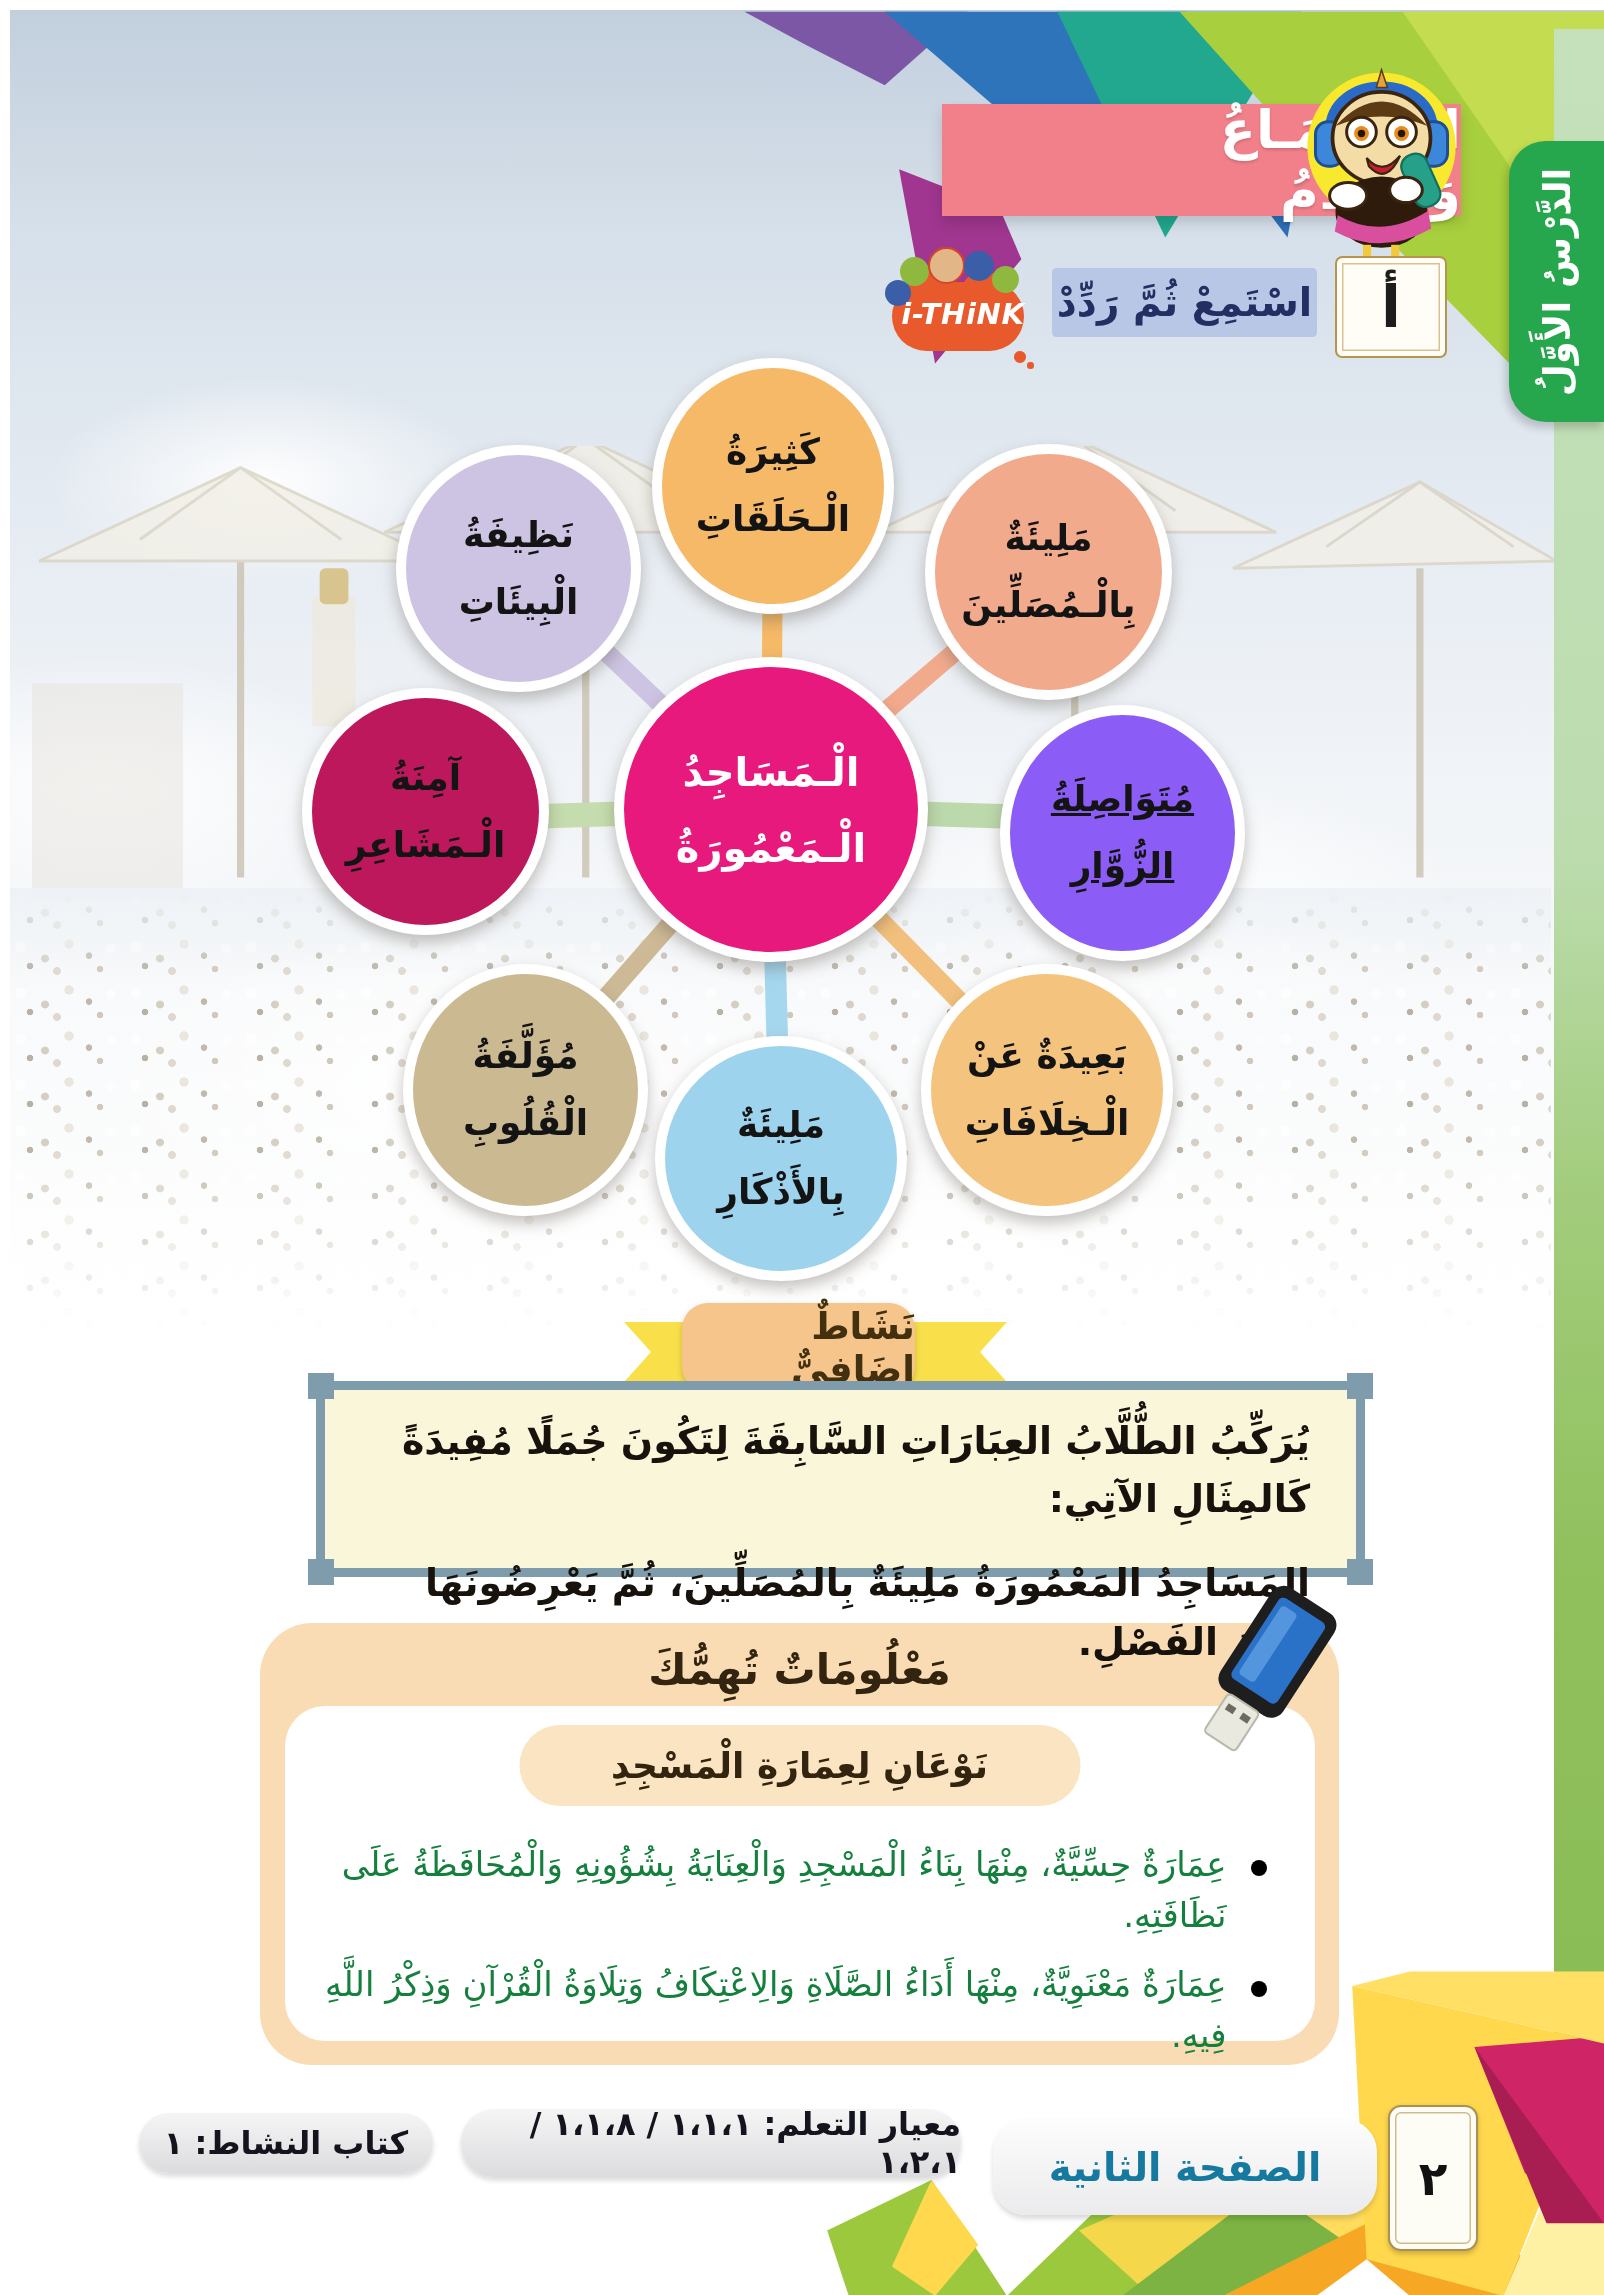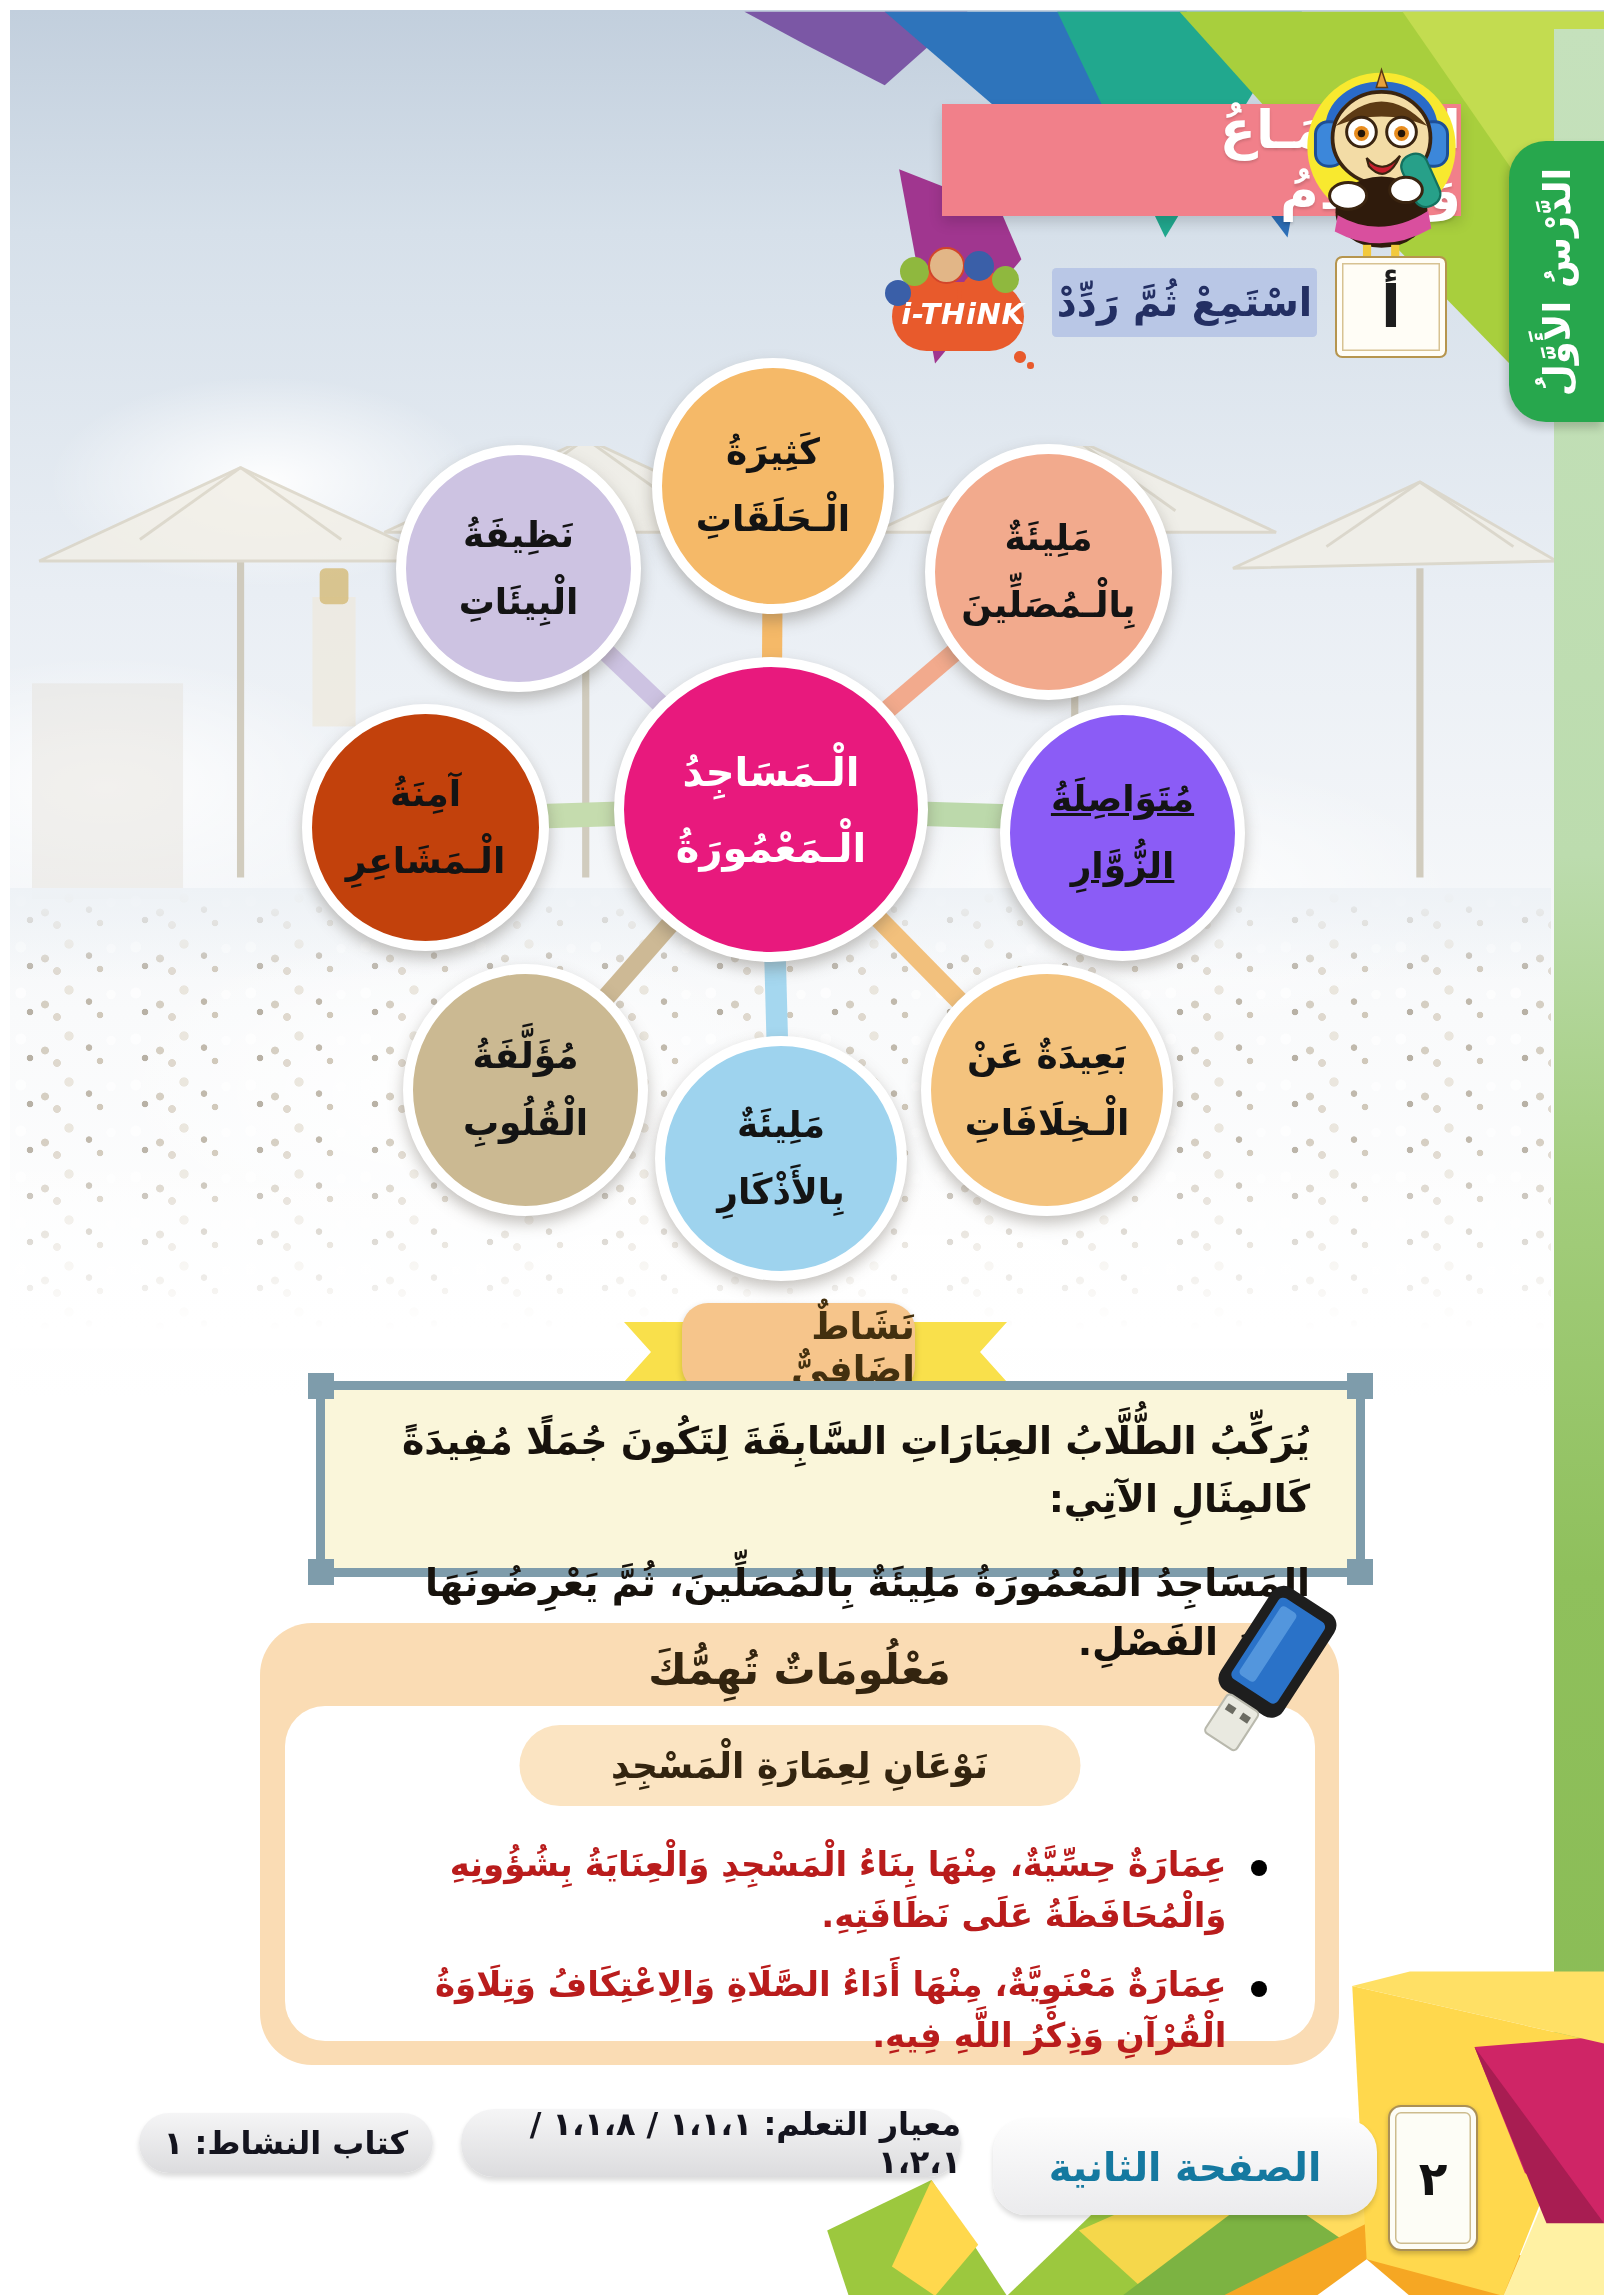--- a/index.html
+++ b/index.html
@@ -70,21 +70,21 @@
   
   .connectors{position:absolute;left:0;top:0;width:1604px;height:2295px;pointer-events:none;}
   .bubble{position:absolute;border-radius:50%;border:10px solid #fff;
       box-shadow:0 7.2px 14.4px rgba(90,80,70,.35);display:flex;align-items:center;justify-content:center;
       text-align:center;font-weight:bold;font-size:36px;line-height:1.85;color:#141414;
       padding:0 18.7px;box-sizing:border-box;}
   .b-center{left:614px;top:657px;width:314px;height:305px;background:#e8197d;color:#fff;font-size:40px;line-height:1.9;}
   .b-n0{left:652px;top:358px;width:242px;height:256px;background:#f5b968;}
   .b-n1{left:396px;top:445px;width:245px;height:247px;background:#cdc3e2;align-items:center;}
   .b-n2{left:925px;top:444px;width:247px;height:256px;background:#f2aa8d;}
-  .b-n3{left:302px;top:704px;width:247px;height:247px;background:#c2410c;}
+  .b-n3{left:302px;top:688px;width:247px;height:247px;background:#be185d;}
   .b-n4{left:1000px;top:705px;width:245px;height:256px;background:#8b5cf6;text-decoration:underline;}
   .b-n5{left:403px;top:964px;width:245px;height:252px;background:#cbb992;}
   .b-n6{left:655px;top:1036px;width:252px;height:245px;background:#9ed3ee;}
   .b-n7{left:921px;top:964px;width:252px;height:252px;background:#f4c37e;}
   
   .ribbon-band{position:absolute;left:624px;top:1322px;width:383px;height:60px;background:#f9e04b;
       clip-path:polygon(0 0,100% 0,calc(100% - 27px) 50%,100% 100%,0 100%,27px 50%);
       box-shadow:0 3.6px 5.8px rgba(0,0,0,.12);}
   .ribbon-panel{position:absolute;left:682px;top:1303px;width:233px;height:89px;background:#f6c58b;
       border-radius:26px;box-shadow:0 3.6px 7.2px rgba(0,0,0,.18);display:flex;align-items:center;justify-content:center;}
@@ -96,21 +96,21 @@
   .activity-text{position:relative;z-index:1;padding:21.6px 46px 0 46px;direction:rtl;text-align:right;}
   .activity-text p{margin:0 0 24.5px 0;font-size:38px;font-weight:bold;color:#17120c;line-height:1.55;}
   
   .info{position:absolute;left:260px;top:1623px;width:1079px;height:442px;background:#fadcb4;border-radius:52px;}
   .info-title{text-align:center;padding-top:21.6px;font-size:42px;font-weight:bold;color:#33240f;}
   .info-inner{position:absolute;left:24.5px;right:24.5px;top:83px;bottom:24.5px;background:#fff;border-radius:40px;}
   .info-pill{position:absolute;left:50%;transform:translateX(-50%);top:18.7px;width:561px;height:81px;
       background:#fbe4c2;border-radius:43px;display:flex;align-items:center;justify-content:center;}
   .info-pill span{font-size:36px;font-weight:bold;color:#33240f;}
   .info-bullets{position:absolute;top:114px;right:36px;left:36px;direction:rtl;list-style:none;margin:0;padding:0;}
-  .info-bullets li{position:relative;padding:18.7px 52px 0 0;font-size:34px;font-weight:bold;color:#b91c1c;line-height:1.5;}
+  .info-bullets li{position:relative;padding:18.7px 52px 0 0;font-size:34px;font-weight:normal;color:#15803d;line-height:1.5;}
   .info-bullets li::before{content:"";position:absolute;right:11.5px;top:40px;width:16px;height:16px;border-radius:50%;background:#000;}
   .usb{position:absolute;left:1203px;top:1583px;width:122px;height:187px;transform:rotate(33deg);z-index:3;}
   
   .pill{position:absolute;background:linear-gradient(180deg,#f5f5f6,#dcdcde);border-radius:33px;
       display:flex;align-items:center;justify-content:center;font-weight:bold;color:#14141e;
       box-shadow:0 3.6px 5.8px rgba(0,0,0,.14);z-index:4;}
   .pill-book{left:139px;top:2113px;width:294px;height:60px;font-size:32px;}
   .pill-standard{left:461px;top:2109px;width:500px;height:68px;font-size:32px;}
   .pill-page{left:993px;top:2119px;width:384px;height:96px;font-size:39px;
       background:linear-gradient(180deg,#fdfdfd,#ebebed);}

